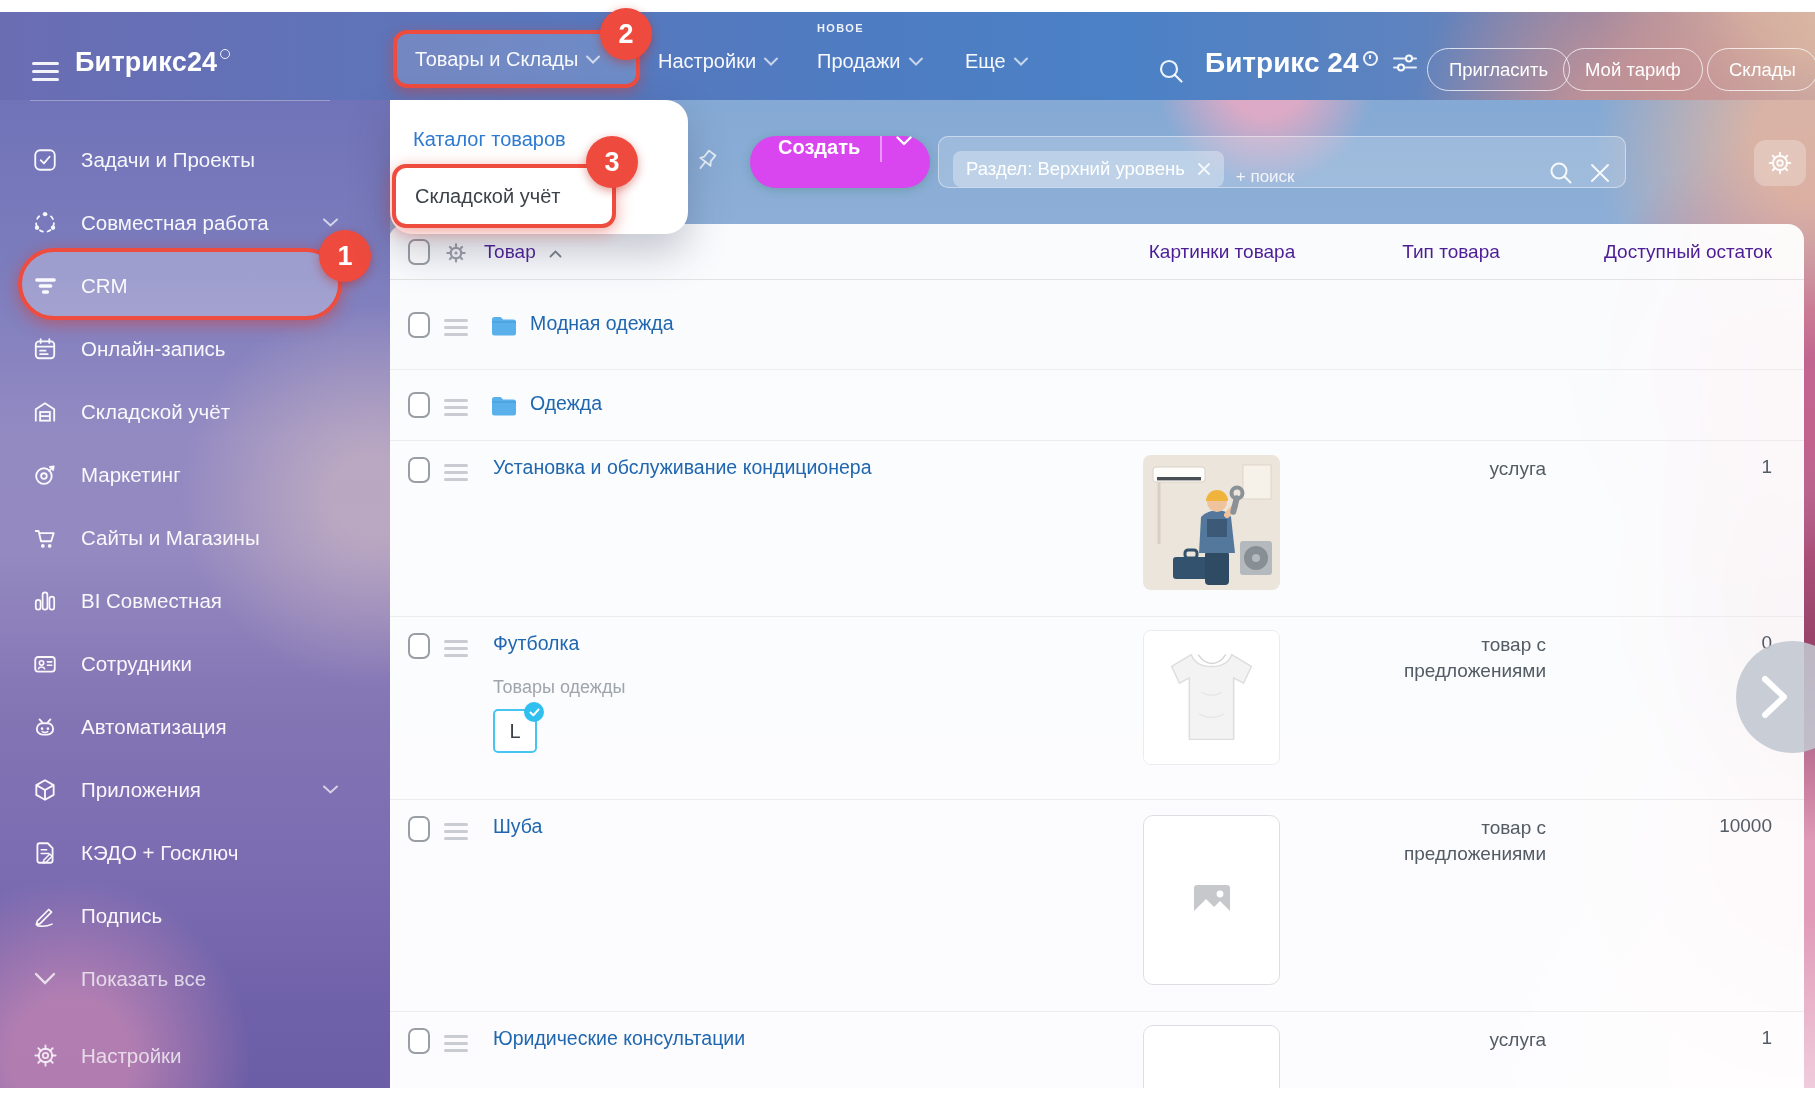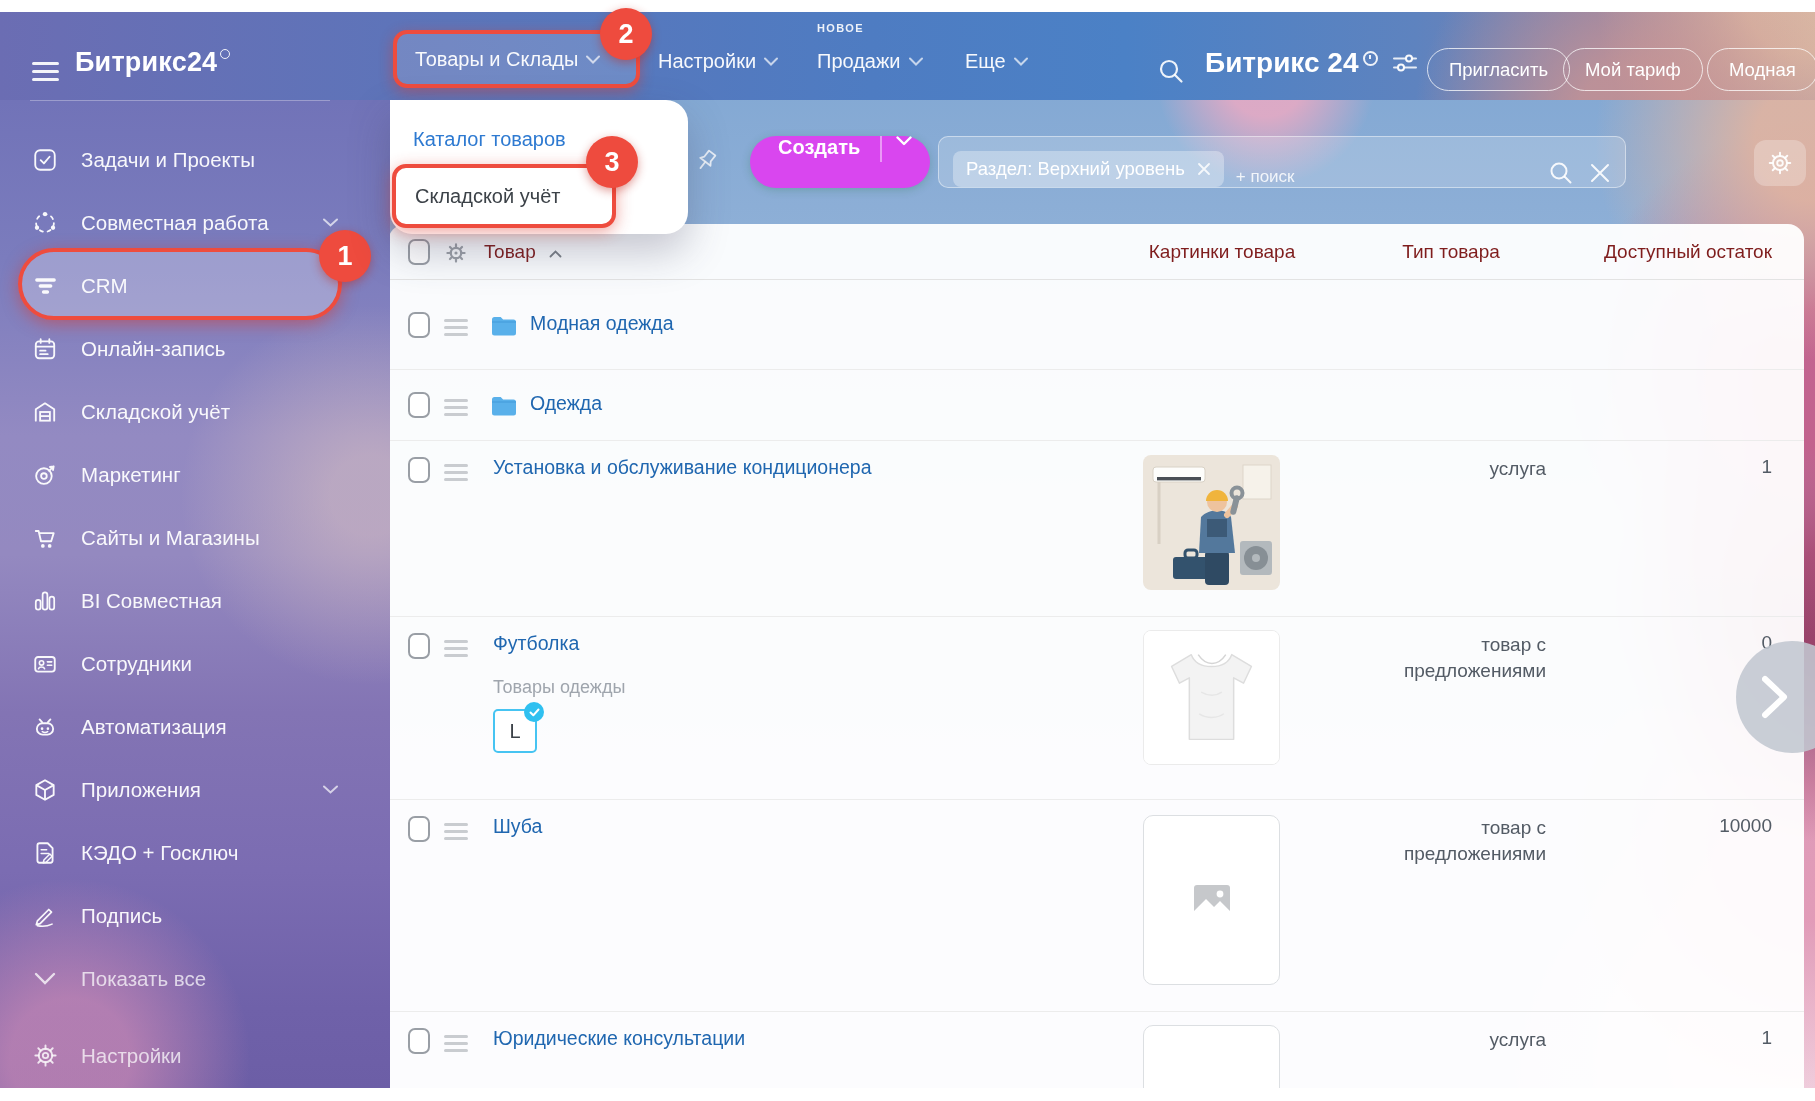--- a/index.html
+++ b/index.html
@@ -83,21 +83,21 @@
 .dd-item1{position:absolute;left:23px;top:28px;font-size:20px;color:#2e7ad1;cursor:pointer;white-space:nowrap}
 .dd-red-box{position:absolute;left:2px;top:64px;width:224px;height:64px;background:#fff;border:4px solid #ee4c3e;border-radius:14px;
  box-shadow:0 4px 16px rgba(220,55,45,.45);display:flex;align-items:center;padding-left:19px;cursor:pointer}
 .dd-red-box span{font-size:20px;color:#3c4248;white-space:nowrap}
 
 
 .panel{position:absolute;left:388px;top:224px;width:1416px;height:864px;background:rgba(255,255,255,.95);
  border-radius:18px 16px 0 0;z-index:1;overflow:hidden}
 .t-head{position:relative;height:56px;border-bottom:1px solid #e3e3e3}
 .cbx{position:absolute;width:22px;height:26px;border:2px solid #999ea5;border-radius:7px;background:#fff;cursor:pointer}
-.h-cell{position:absolute;font-size:19px;color:#7f1d1d;white-space:nowrap}
+.h-cell{position:absolute;font-size:19px;color:#4c1d95;white-space:nowrap}
 .row{position:relative;border-bottom:1px solid #ececec}
 .drag{position:absolute;width:24px;cursor:grab}
 .drag i{display:block;height:2.5px;background:#c9ccd0;border-radius:2px;margin-bottom:4.5px}
 .link{position:absolute;font-size:19.5px;color:#2067b0;cursor:pointer;white-space:nowrap}
 .type-cell{position:absolute;left:968px;width:190px;text-align:right;font-size:19px;color:#535b65;line-height:1.35}
 .stock-cell{position:absolute;left:1168px;width:216px;text-align:right;font-size:19px;color:#535b65}
 .img-cell{position:absolute;left:755px;width:137px;overflow:hidden;border-radius:8px}
 .ph-box{position:absolute;left:755px;width:137px;border:1px solid #dcdfe2;border-radius:10px;background:#fff;
  display:flex;align-items:center;justify-content:center}
 .attr-label{position:absolute;left:105px;font-size:18px;color:#9fa5ad;white-space:nowrap}
@@ -168,21 +168,21 @@
         </svg>
     </div>
 
     <div class="hbtn" style="left:1427px">
         <span>Пригласить</span>
       </div>
     <div class="hbtn" style="left:1563px">
         <span>Мой тариф</span>
       </div>
     <div class="hbtn" style="left:1707px">
-        <span>Модная</span>
+        <span>Склады</span>
       </div>
   </div>
 
   <div class="sidebar">
     <ul class="sb-menu">
       <li class="sb-item">
         <span class="sb-ic">
             <svg width="26" height="26" viewBox="0 0 24 24">
               <rect x="3" y="3" width="18" height="18" rx="4.5" fill="none" stroke="#fff" stroke-width="1.7"></rect>
               <path d="M8 12.2l3 3 5.2-6.2" fill="none" stroke="#fff" stroke-width="1.7" stroke-linecap="round" stroke-linejoin="round"></path>

